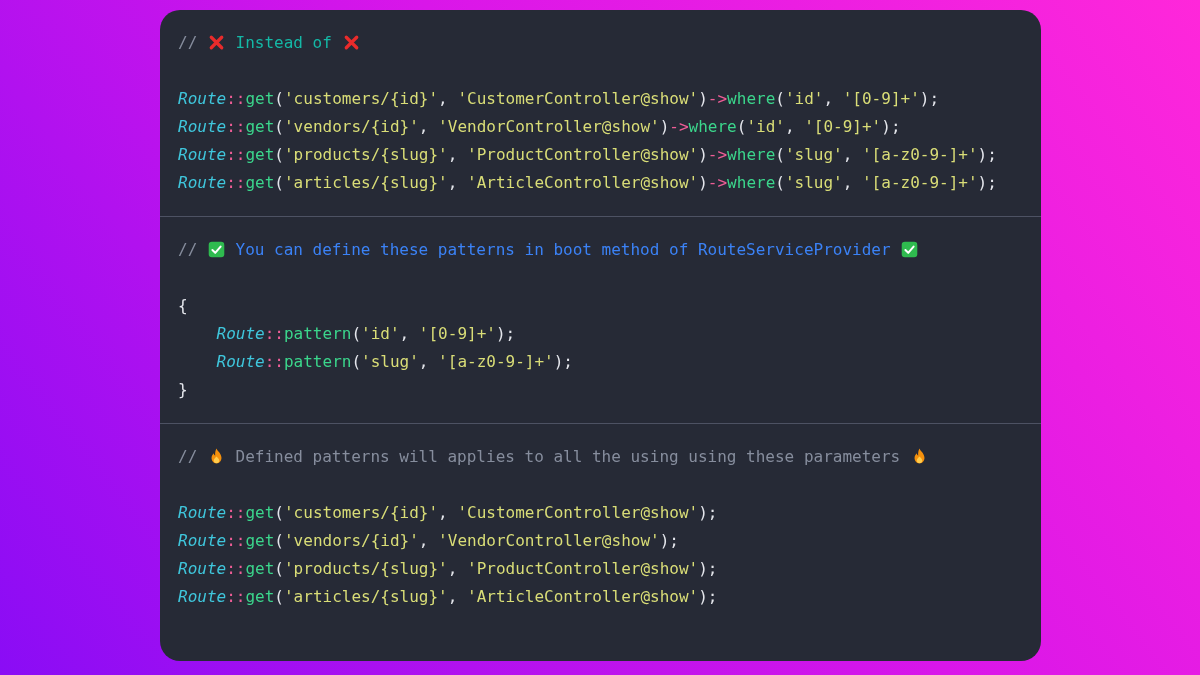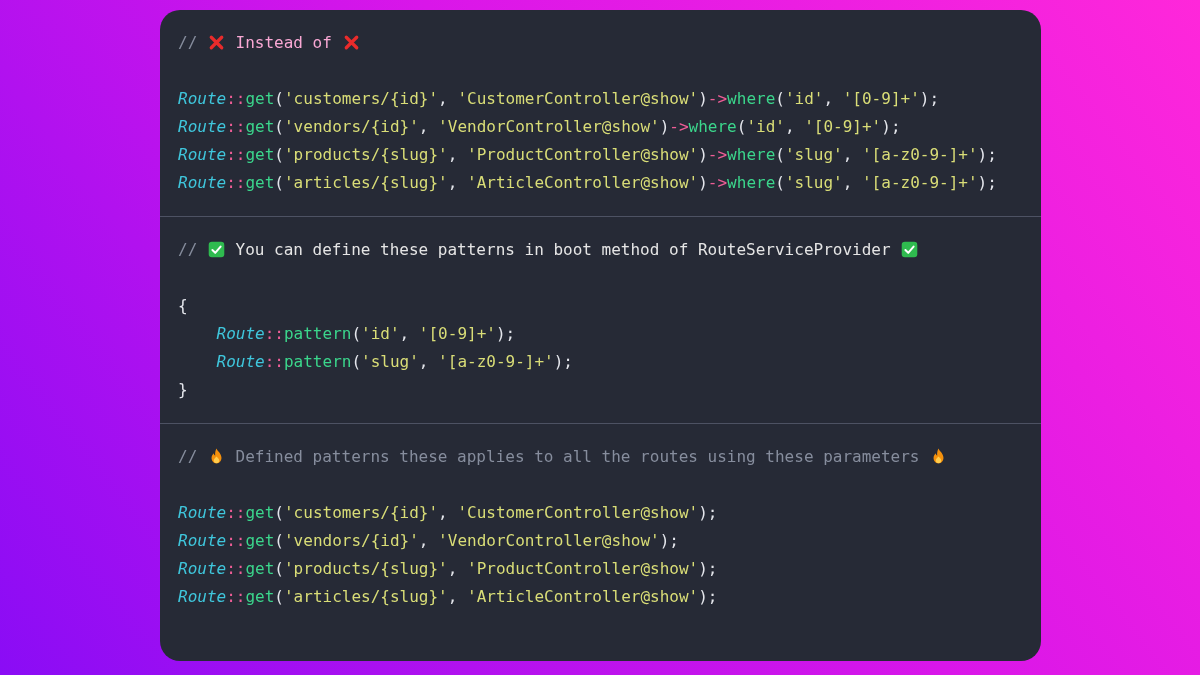--- a/index.html
+++ b/index.html
@@ -26,48 +26,48 @@
   .icon svg { width: 100%; height: 100%; display: block; }
 </style>
 </head>
 <body>
 
 <div class="bg" style="background: linear-gradient(52deg, rgb(138, 12, 245) 0%, rgb(217, 22, 233) 55%, rgb(255, 39, 218) 100%);">
   <div class="card" id="code-card" style="background: rgb(38, 42, 54);">
       <div class="section">
         <div class="code-line"><span class="tok-comment" style="color: rgb(134, 141, 157);">// </span><span class="icon"><svg viewBox="0 0 24 24">
               <path d="M4.6 4.6L19.4 19.4M19.4 4.6L4.6 19.4" stroke="#e92b2b" stroke-width="4.6" stroke-linecap="round" fill="none"></path>
-            </svg></span><span class="tok-comment" style="color: #f9a8d4;"> Instead of </span><span class="icon"><svg viewBox="0 0 24 24">
+            </svg></span><span class="tok-comment" style="color: #14b8a6;"> Instead of </span><span class="icon"><svg viewBox="0 0 24 24">
               <path d="M4.6 4.6L19.4 19.4M19.4 4.6L4.6 19.4" stroke="#e92b2b" stroke-width="4.6" stroke-linecap="round" fill="none"></path>
             </svg></span></div>
         <div class="code-line"></div>
         <div class="code-line"><span class="tok-class" style="color: rgb(63, 198, 220);">Route</span><span class="tok-op" style="color: rgb(238, 93, 150);">::</span><span class="tok-fn" style="color: rgb(59, 214, 140);">get</span><span class="tok-plain" style="color: rgb(228, 230, 236);">(</span><span class="tok-str" style="color: rgb(217, 221, 119);">'customers/{id}'</span><span class="tok-plain" style="color: rgb(228, 230, 236);">, </span><span class="tok-str" style="color: rgb(217, 221, 119);">'CustomerController@show'</span><span class="tok-plain" style="color: rgb(228, 230, 236);">)</span><span class="tok-op" style="color: rgb(238, 93, 150);">-&gt;</span><span class="tok-fn" style="color: rgb(59, 214, 140);">where</span><span class="tok-plain" style="color: rgb(228, 230, 236);">(</span><span class="tok-str" style="color: rgb(217, 221, 119);">'id'</span><span class="tok-plain" style="color: rgb(228, 230, 236);">, </span><span class="tok-str" style="color: rgb(217, 221, 119);">'[0-9]+'</span><span class="tok-plain" style="color: rgb(228, 230, 236);">);</span></div>
         <div class="code-line"><span class="tok-class" style="color: rgb(63, 198, 220);">Route</span><span class="tok-op" style="color: rgb(238, 93, 150);">::</span><span class="tok-fn" style="color: rgb(59, 214, 140);">get</span><span class="tok-plain" style="color: rgb(228, 230, 236);">(</span><span class="tok-str" style="color: rgb(217, 221, 119);">'vendors/{id}'</span><span class="tok-plain" style="color: rgb(228, 230, 236);">, </span><span class="tok-str" style="color: rgb(217, 221, 119);">'VendorController@show'</span><span class="tok-plain" style="color: rgb(228, 230, 236);">)</span><span class="tok-op" style="color: rgb(238, 93, 150);">-&gt;</span><span class="tok-fn" style="color: rgb(59, 214, 140);">where</span><span class="tok-plain" style="color: rgb(228, 230, 236);">(</span><span class="tok-str" style="color: rgb(217, 221, 119);">'id'</span><span class="tok-plain" style="color: rgb(228, 230, 236);">, </span><span class="tok-str" style="color: rgb(217, 221, 119);">'[0-9]+'</span><span class="tok-plain" style="color: rgb(228, 230, 236);">);</span></div>
         <div class="code-line"><span class="tok-class" style="color: rgb(63, 198, 220);">Route</span><span class="tok-op" style="color: rgb(238, 93, 150);">::</span><span class="tok-fn" style="color: rgb(59, 214, 140);">get</span><span class="tok-plain" style="color: rgb(228, 230, 236);">(</span><span class="tok-str" style="color: rgb(217, 221, 119);">'products/{slug}'</span><span class="tok-plain" style="color: rgb(228, 230, 236);">, </span><span class="tok-str" style="color: rgb(217, 221, 119);">'ProductController@show'</span><span class="tok-plain" style="color: rgb(228, 230, 236);">)</span><span class="tok-op" style="color: rgb(238, 93, 150);">-&gt;</span><span class="tok-fn" style="color: rgb(59, 214, 140);">where</span><span class="tok-plain" style="color: rgb(228, 230, 236);">(</span><span class="tok-str" style="color: rgb(217, 221, 119);">'slug'</span><span class="tok-plain" style="color: rgb(228, 230, 236);">, </span><span class="tok-str" style="color: rgb(217, 221, 119);">'[a-z0-9-]+'</span><span class="tok-plain" style="color: rgb(228, 230, 236);">);</span></div>
         <div class="code-line"><span class="tok-class" style="color: rgb(63, 198, 220);">Route</span><span class="tok-op" style="color: rgb(238, 93, 150);">::</span><span class="tok-fn" style="color: rgb(59, 214, 140);">get</span><span class="tok-plain" style="color: rgb(228, 230, 236);">(</span><span class="tok-str" style="color: rgb(217, 221, 119);">'articles/{slug}'</span><span class="tok-plain" style="color: rgb(228, 230, 236);">, </span><span class="tok-str" style="color: rgb(217, 221, 119);">'ArticleController@show'</span><span class="tok-plain" style="color: rgb(228, 230, 236);">)</span><span class="tok-op" style="color: rgb(238, 93, 150);">-&gt;</span><span class="tok-fn" style="color: rgb(59, 214, 140);">where</span><span class="tok-plain" style="color: rgb(228, 230, 236);">(</span><span class="tok-str" style="color: rgb(217, 221, 119);">'slug'</span><span class="tok-plain" style="color: rgb(228, 230, 236);">, </span><span class="tok-str" style="color: rgb(217, 221, 119);">'[a-z0-9-]+'</span><span class="tok-plain" style="color: rgb(228, 230, 236);">);</span></div>
       </div>
       <div class="section" style="border-top-color: rgb(77, 82, 99);">
         <div class="code-line"><span class="tok-comment" style="color: rgb(134, 141, 157);">// </span><span class="icon"><svg viewBox="0 0 24 24">
               <rect x="1" y="1" width="22" height="22" rx="4.5" fill="#2fbb4f"></rect>
               <path d="M6.2 12.8l4 3.9 7.6-8.9" fill="none" stroke="#ffffff" stroke-width="2.8" stroke-linecap="round" stroke-linejoin="round"></path>
-            </svg></span><span class="tok-comment" style="color: #e5e5e5;"> You can define these patterns in boot method of RouteServiceProvider </span><span class="icon"><svg viewBox="0 0 24 24">
+            </svg></span><span class="tok-comment" style="color: #3b82f6;"> You can define these patterns in boot method of RouteServiceProvider </span><span class="icon"><svg viewBox="0 0 24 24">
               <rect x="1" y="1" width="22" height="22" rx="4.5" fill="#2fbb4f"></rect>
               <path d="M6.2 12.8l4 3.9 7.6-8.9" fill="none" stroke="#ffffff" stroke-width="2.8" stroke-linecap="round" stroke-linejoin="round"></path>
             </svg></span></div>
         <div class="code-line"></div>
         <div class="code-line"><span class="tok-plain" style="color: rgb(228, 230, 236);">{</span></div>
         <div class="code-line"><span class="tok-plain" style="color: rgb(228, 230, 236);">    </span><span class="tok-class" style="color: rgb(63, 198, 220);">Route</span><span class="tok-op" style="color: rgb(238, 93, 150);">::</span><span class="tok-fn" style="color: rgb(59, 214, 140);">pattern</span><span class="tok-plain" style="color: rgb(228, 230, 236);">(</span><span class="tok-str" style="color: rgb(217, 221, 119);">'id'</span><span class="tok-plain" style="color: rgb(228, 230, 236);">, </span><span class="tok-str" style="color: rgb(217, 221, 119);">'[0-9]+'</span><span class="tok-plain" style="color: rgb(228, 230, 236);">);</span></div>
         <div class="code-line"><span class="tok-plain" style="color: rgb(228, 230, 236);">    </span><span class="tok-class" style="color: rgb(63, 198, 220);">Route</span><span class="tok-op" style="color: rgb(238, 93, 150);">::</span><span class="tok-fn" style="color: rgb(59, 214, 140);">pattern</span><span class="tok-plain" style="color: rgb(228, 230, 236);">(</span><span class="tok-str" style="color: rgb(217, 221, 119);">'slug'</span><span class="tok-plain" style="color: rgb(228, 230, 236);">, </span><span class="tok-str" style="color: rgb(217, 221, 119);">'[a-z0-9-]+'</span><span class="tok-plain" style="color: rgb(228, 230, 236);">);</span></div>
         <div class="code-line"><span class="tok-plain" style="color: rgb(228, 230, 236);">}</span></div>
       </div>
       <div class="section" style="border-top-color: rgb(77, 82, 99);">
         <div class="code-line"><span class="tok-comment" style="color: rgb(134, 141, 157);">// </span><span class="icon"><svg viewBox="0 0 24 24">
               <path fill="#f4900c" d="M12 0.8c1.3 3.4 4.2 5.3 5.7 8.2 1 1.9 1.3 3.7 1.3 5 0 4.3-3.1 7.5-7 7.5s-7-3.2-7-7.5c0-2.9 1.7-5 3.1-6.6.2 1.6 1 2.8 2.1 3.3-.5-3.4.3-7 1.8-9.9z"></path>
               <path fill="#ffcc4d" d="M12 21.6c-2.2 0-3.9-1.7-3.9-3.8 0-2.4 2-3.4 3.9-5.8 1.9 2.4 3.9 3.4 3.9 5.8 0 2.1-1.7 3.8-3.9 3.8z"></path>
-            </svg></span><span class="tok-comment" style="color: rgb(134, 141, 157);"> Defined patterns these applies to all the routes using these parameters </span><span class="icon"><svg viewBox="0 0 24 24">
+            </svg></span><span class="tok-comment" style="color: rgb(134, 141, 157);"> Defined patterns will applies to all the using using these parameters </span><span class="icon"><svg viewBox="0 0 24 24">
               <path fill="#f4900c" d="M12 0.8c1.3 3.4 4.2 5.3 5.7 8.2 1 1.9 1.3 3.7 1.3 5 0 4.3-3.1 7.5-7 7.5s-7-3.2-7-7.5c0-2.9 1.7-5 3.1-6.6.2 1.6 1 2.8 2.1 3.3-.5-3.4.3-7 1.8-9.9z"></path>
               <path fill="#ffcc4d" d="M12 21.6c-2.2 0-3.9-1.7-3.9-3.8 0-2.4 2-3.4 3.9-5.8 1.9 2.4 3.9 3.4 3.9 5.8 0 2.1-1.7 3.8-3.9 3.8z"></path>
             </svg></span></div>
         <div class="code-line"></div>
         <div class="code-line"><span class="tok-class" style="color: rgb(63, 198, 220);">Route</span><span class="tok-op" style="color: rgb(238, 93, 150);">::</span><span class="tok-fn" style="color: rgb(59, 214, 140);">get</span><span class="tok-plain" style="color: rgb(228, 230, 236);">(</span><span class="tok-str" style="color: rgb(217, 221, 119);">'customers/{id}'</span><span class="tok-plain" style="color: rgb(228, 230, 236);">, </span><span class="tok-str" style="color: rgb(217, 221, 119);">'CustomerController@show'</span><span class="tok-plain" style="color: rgb(228, 230, 236);">);</span></div>
         <div class="code-line"><span class="tok-class" style="color: rgb(63, 198, 220);">Route</span><span class="tok-op" style="color: rgb(238, 93, 150);">::</span><span class="tok-fn" style="color: rgb(59, 214, 140);">get</span><span class="tok-plain" style="color: rgb(228, 230, 236);">(</span><span class="tok-str" style="color: rgb(217, 221, 119);">'vendors/{id}'</span><span class="tok-plain" style="color: rgb(228, 230, 236);">, </span><span class="tok-str" style="color: rgb(217, 221, 119);">'VendorController@show'</span><span class="tok-plain" style="color: rgb(228, 230, 236);">);</span></div>
         <div class="code-line"><span class="tok-class" style="color: rgb(63, 198, 220);">Route</span><span class="tok-op" style="color: rgb(238, 93, 150);">::</span><span class="tok-fn" style="color: rgb(59, 214, 140);">get</span><span class="tok-plain" style="color: rgb(228, 230, 236);">(</span><span class="tok-str" style="color: rgb(217, 221, 119);">'products/{slug}'</span><span class="tok-plain" style="color: rgb(228, 230, 236);">, </span><span class="tok-str" style="color: rgb(217, 221, 119);">'ProductController@show'</span><span class="tok-plain" style="color: rgb(228, 230, 236);">);</span></div>
         <div class="code-line"><span class="tok-class" style="color: rgb(63, 198, 220);">Route</span><span class="tok-op" style="color: rgb(238, 93, 150);">::</span><span class="tok-fn" style="color: rgb(59, 214, 140);">get</span><span class="tok-plain" style="color: rgb(228, 230, 236);">(</span><span class="tok-str" style="color: rgb(217, 221, 119);">'articles/{slug}'</span><span class="tok-plain" style="color: rgb(228, 230, 236);">, </span><span class="tok-str" style="color: rgb(217, 221, 119);">'ArticleController@show'</span><span class="tok-plain" style="color: rgb(228, 230, 236);">);</span></div>
       </div>
     </div>

